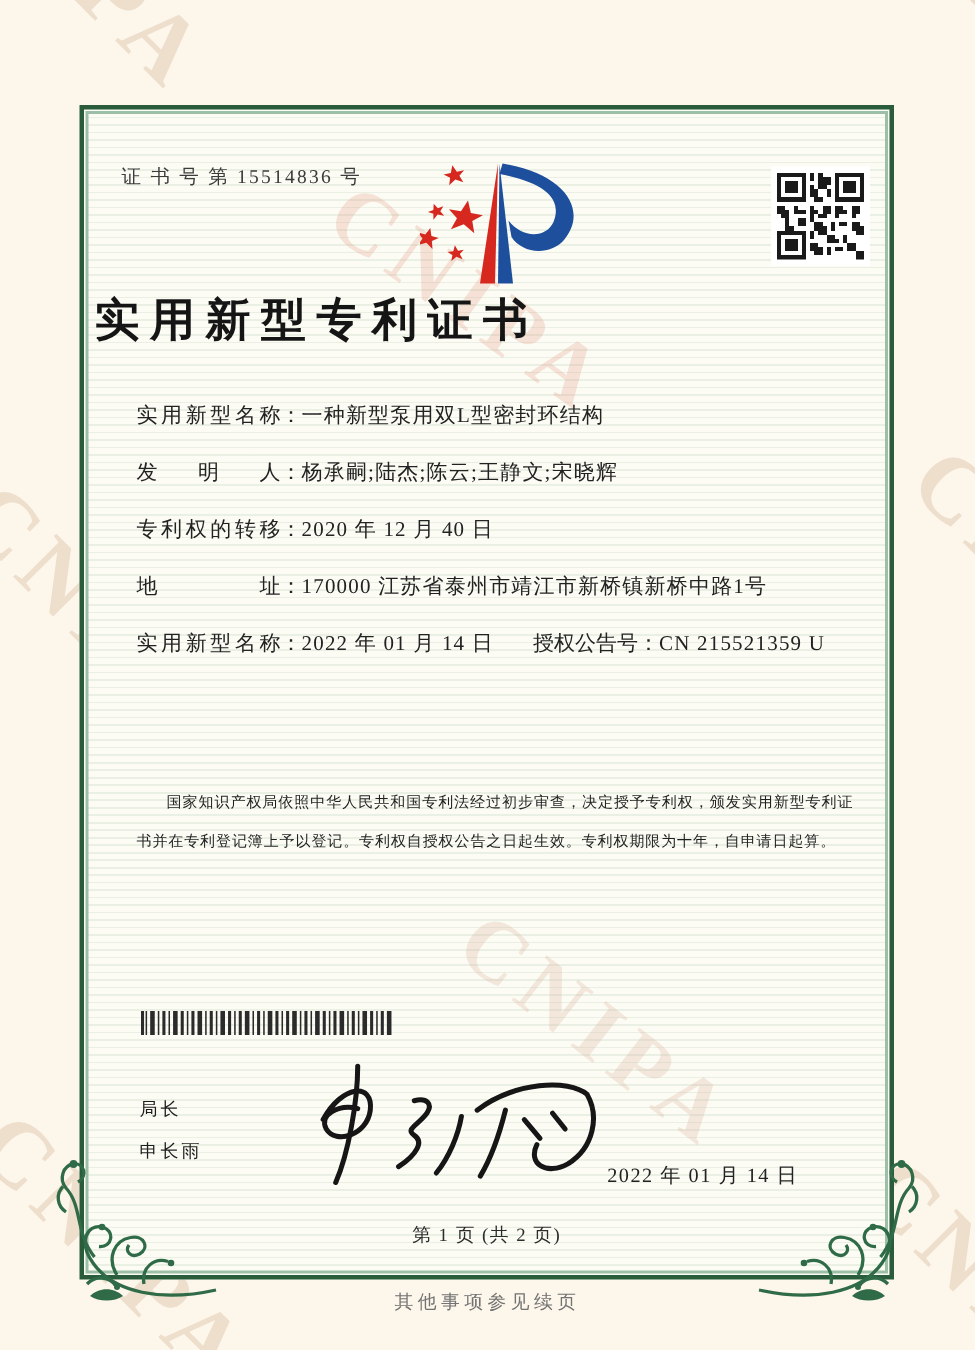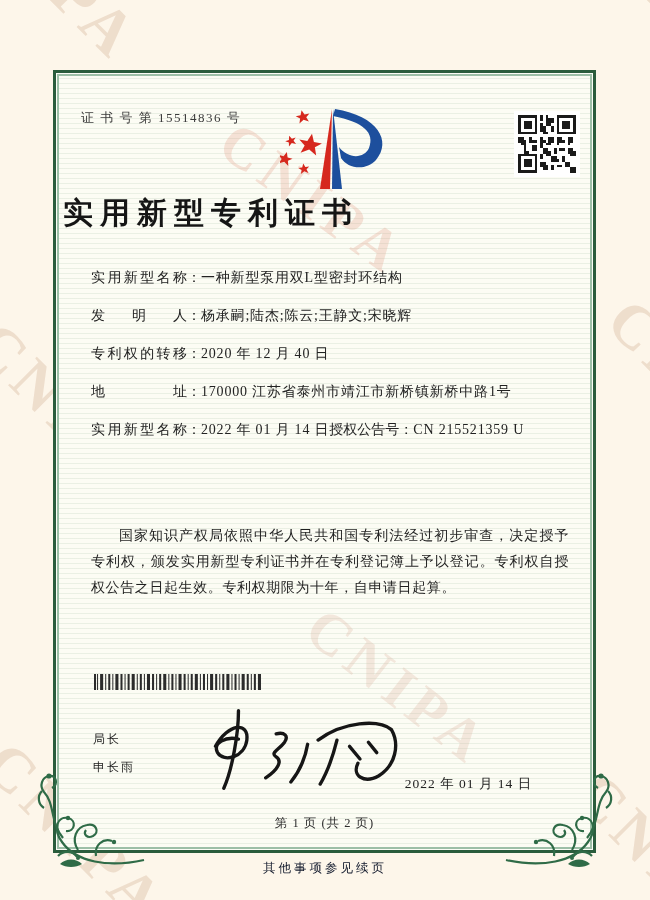--- a/index.html
+++ b/index.html
@@ -77,27 +77,27 @@
   .field-row {
     position: relative; height: 38px; line-height: 38px;
     font-size: 14px; color: #222; white-space: nowrap;
   }
   .f-label {
     display: inline-block; width: 96px; vertical-align: top;
     text-align: justify; text-align-last: justify; letter-spacing: 0;
   }
   .f-colon { display: inline-block; }
   .f-value { letter-spacing: 0.8px; }
-  .f-pair2 { }
+  .f-pair2 { margin-left: 26px; }
   .f-label2 { display: inline-block; }
 
   
   .body-text {
     position: absolute; left: 35px; top: 450px; width: 478px;
-    font-size: 14px; line-height: 26px; color: #1f1f1f;
+    font-size: 10px; line-height: 26px; color: #1f1f1f;
     text-align: justify; letter-spacing: 0.6px;
   }
   .body-text p { text-indent: 2em; }
 
   
   .barcode { position: absolute; left: 38px; top: 601px; width: 168px; height: 16px; }
   .barcode svg { width: 100%; height: 100%; display: block; }
 
   
   .signer { position: absolute; left: 37px; top: 652px; font-size: 12px;
@@ -116,21 +116,21 @@
 
   
   .flourish { position: absolute; width: 116px; height: 112px; pointer-events: none; }
   .flourish svg { width: 100%; height: 100%; display: block; }
   .flourish-left  { left: 30px;  top: 764px; }
   .flourish-right { left: 504px; top: 764px; transform: scaleX(-1); }
 
   
   .footer-note {
     position: absolute; left: 0; top: 860px; width: 100%;
-    text-align: center; font-size: 12.5px; letter-spacing: 3px; color: #0f172a;
+    text-align: center; font-size: 12.5px; letter-spacing: 3px; color: #737373;
   }
 </style>
 </head>
 <body>
 
 <div class="page">
 
   <div class="wm wm-tl">CNIPA</div>
   <div class="wm wm-tr">CNIPA</div>
   <div class="wm wm-ml">CNIPA</div>

